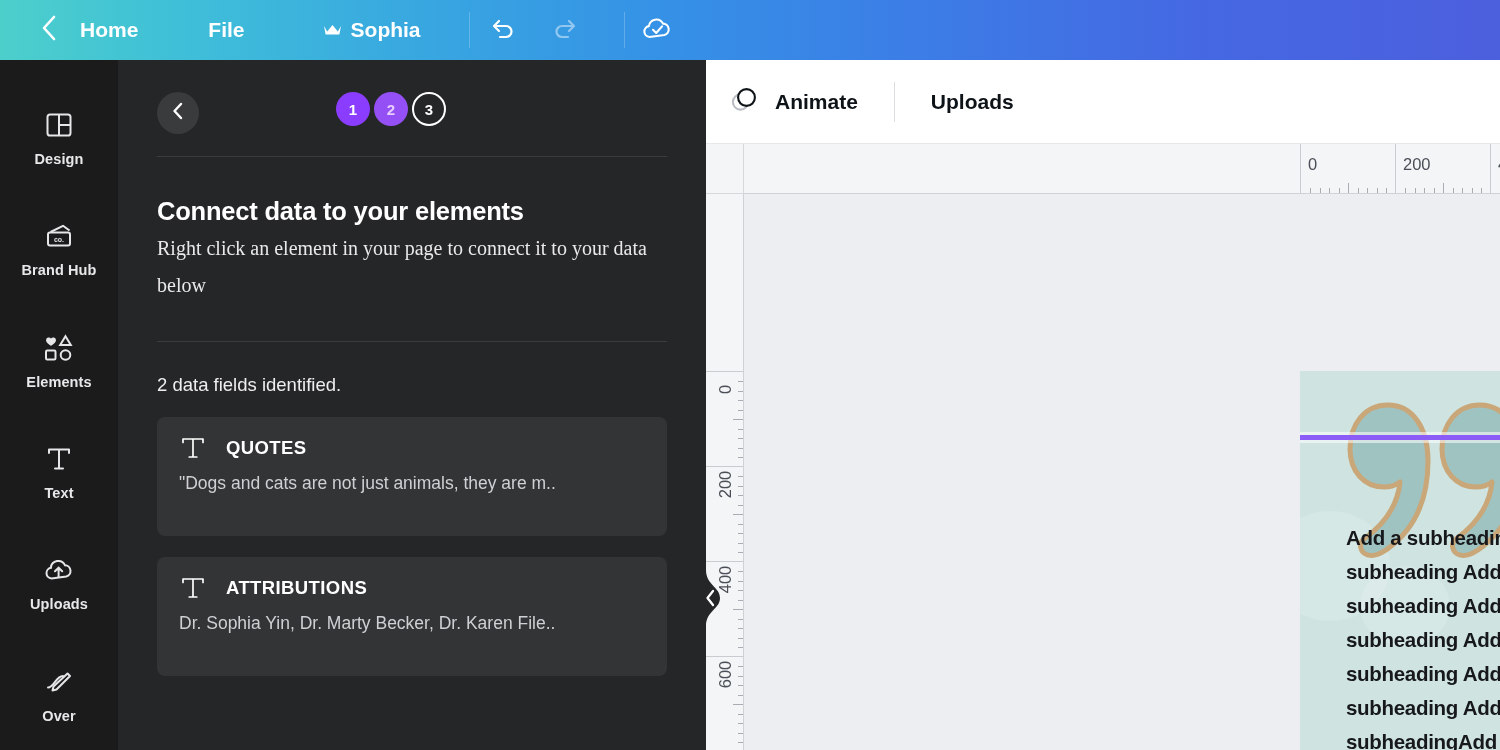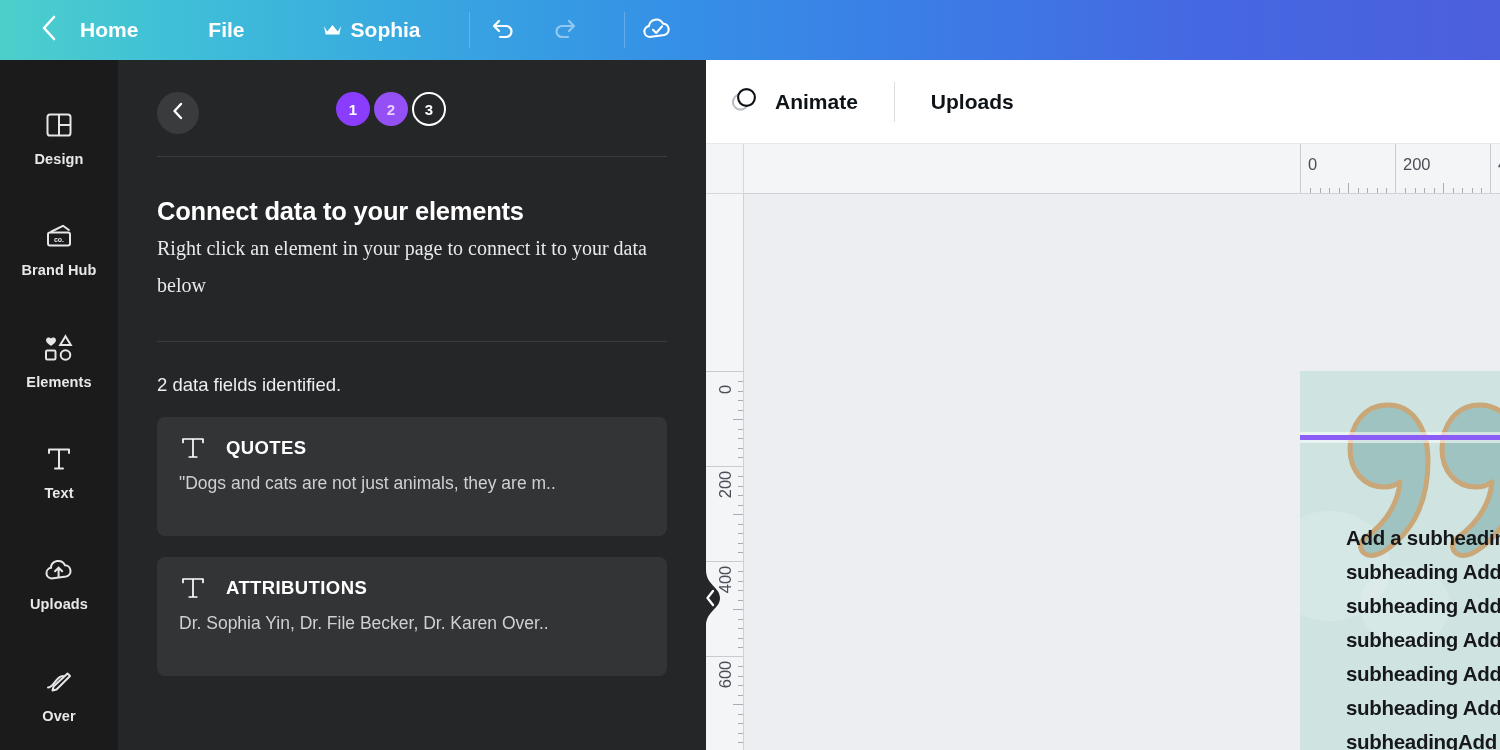--- a/index.html
+++ b/index.html
@@ -404,21 +404,21 @@
 
       <div class="field-card">
         <div class="field-top">
           <span class="field-ico">
             <svg width="26" height="28" viewBox="0 0 26 28">
               <path d="M3 5 H23 M3 5 V8.4 M23 5 V8.4 M13 5 V23 M9.2 23 H16.8" fill="none" stroke="#ffffff" stroke-width="1.7" stroke-linecap="round"></path>
             </svg>
           </span>
           <span class="field-name">ATTRIBUTIONS</span>
         </div>
-        <div class="field-val">Dr. Sophia Yin, Dr. File Becker, Dr. Karen Over..</div>
+        <div class="field-val">Dr. Sophia Yin, Dr. Marty Becker, Dr. Karen File..</div>
       </div>
     </div>
   </div>
 
   <div class="collapse-handle">
     <svg width="34" height="122" viewBox="0 0 34 122">
       <path d="M0 0 L0 122 L2 122 C2 122 12 104 12 89 C12 74 26 72 26 61 C26 50 12 48 12 33 C12 18 2 0 2 0 Z" fill="#252628"></path>
       <path d="M0 0 H6 V122 H0 Z" fill="#252628"></path>
     </svg>
     <span class="collapse-chev">

